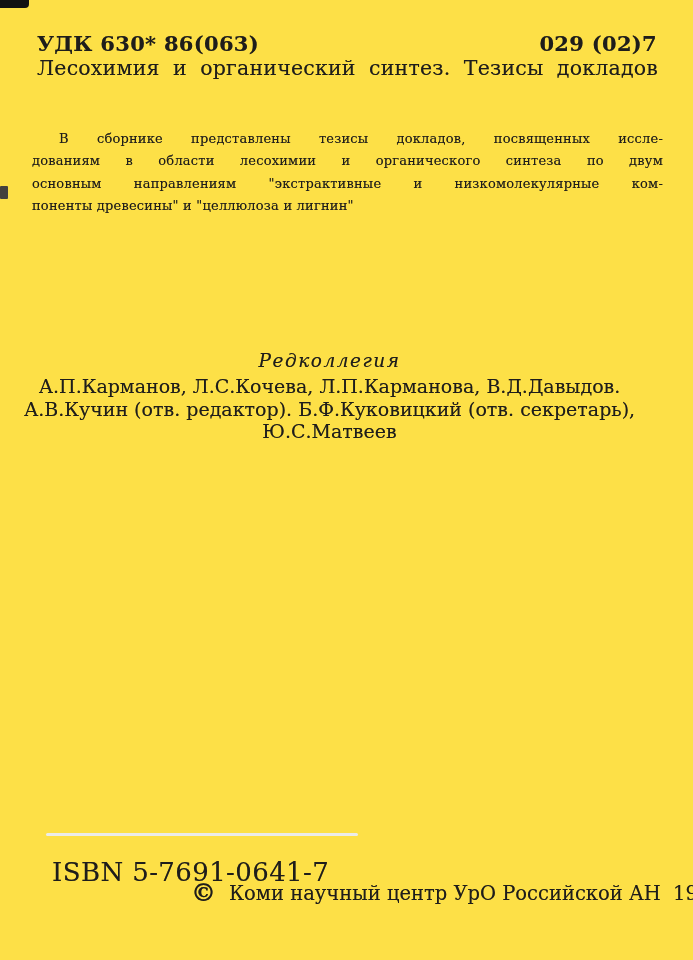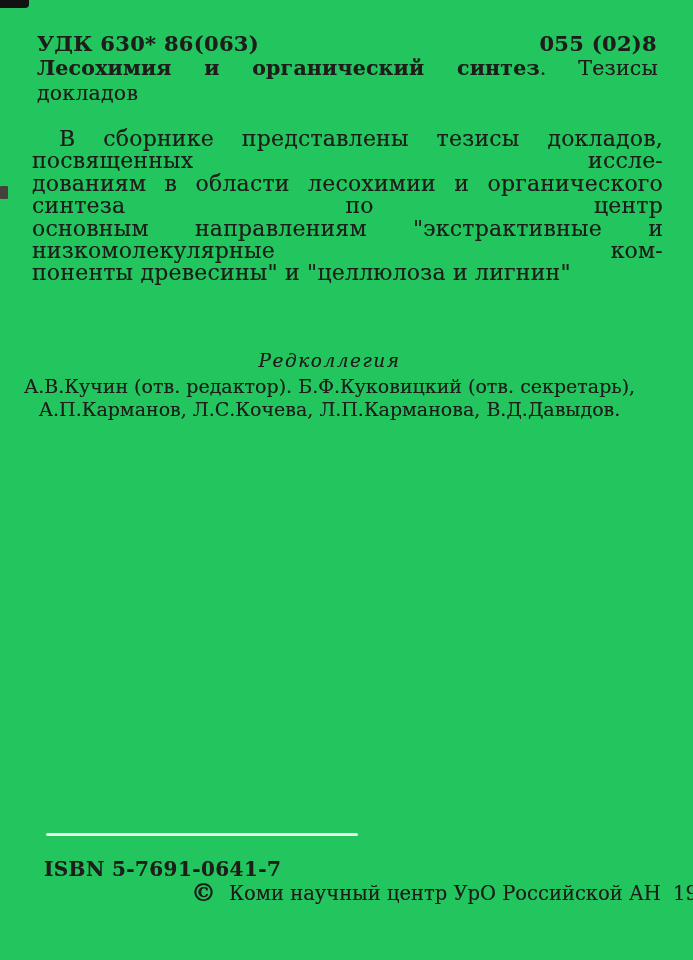--- a/index.html
+++ b/index.html
@@ -1,48 +1,48 @@
 <!DOCTYPE html>
 <html><head>
 <meta charset="utf-8">
 <style>
   html,body{margin:0;padding:0;background:#ffffff;}
   .page{
     position:relative;
     width:693px;height:960px;
-    background:#22c55e;
+    background:#fde047;
     font-family:"DejaVu Serif","Liberation Serif",serif;
     color:#1e1d1b;
     overflow:hidden;
     text-shadow:0 0 0.5px rgba(30,28,25,.5);
   }
   .hdr{
     position:absolute;top:31px;left:37px;right:36px;
     display:flex;justify-content:space-between;
     font-size:21px;font-weight:bold;letter-spacing:.3px;
   }
   .title{
     position:absolute;top:56px;left:37px;width:621px;
     font-size:20.5px;line-height:24.5px;letter-spacing:.2px;
   }
   .jl{text-align:justify;text-align-last:justify;}
-  .b{font-weight:bold;}
+  .b{font-weight:normal;}
   .abstract{
     position:absolute;top:128px;left:32px;width:631px;
-    font-size:22px;line-height:22.4px;letter-spacing:.2px;
+    font-size:13px;line-height:22.4px;letter-spacing:.2px;
   }
   .indent{text-indent:27px;}
   .editorial{
     position:absolute;top:350px;left:0;width:659px;
     text-align:center;font-size:19px;line-height:22.4px;
   }
   .ed-heading{font-style:italic;font-size:18.5px;letter-spacing:1.5px;margin-bottom:3px;}
   .isbn{
-    position:absolute;top:857px;left:44px;
-    font-size:20px;font-weight:bold;letter-spacing:.4px;
+    position:absolute;top:857px;left:52px;
+    font-size:26px;font-weight:normal;letter-spacing:.4px;
   }
   .copy{
     position:absolute;top:881px;left:191px;
     display:flex;align-items:center;gap:13px;
     font-size:19.5px;white-space:pre;
   }
   .copy-sym{font-size:25px;font-weight:bold;line-height:1;transform:translateY(-1px);}
   
   .corner{position:absolute;top:0;left:0;width:29px;height:8px;background:#121212;border-radius:0 0 4px 0;}
   .edge-mark{position:absolute;top:186px;left:0;width:8px;height:13px;background:#44413d;border-radius:1px;}
@@ -52,38 +52,39 @@
 <body>
 
 <div class="page">
 
   <div class="corner"></div>
   <div class="edge-mark"></div>
   <div class="smudge"></div>
 
   <div class="hdr">
     <span>УДК 630* 86(063)</span>
-    <span>055 (02)8</span>
+    <span>029 (02)7</span>
   </div>
 
   <div class="title">
     <div class="jl"><span class="b">Лесохимия и органический синтез</span><span>. Тезисы докладов</span></div>
   </div>
 
   <div class="abstract">
     <div class="jl indent">В сборнике представлены тезисы докладов, посвященных иссле-</div>
-    <div class="jl">дованиям в области лесохимии и органического синтеза по центр</div>
+    <div class="jl">дованиям в области лесохимии и органического синтеза по двум</div>
     <div class="jl">основным направлениям "экстрактивные и низкомолекулярные ком-</div>
     <div>поненты древесины" и "целлюлоза и лигнин"</div>
   </div>
 
   <div class="editorial">
     <div class="ed-heading">Редколлегия</div>
+    <div>А.П.Карманов, Л.С.Кочева, Л.П.Карманова, В.Д.Давыдов.</div>
     <div>А.В.Кучин (отв. редактор). Б.Ф.Куковицкий (отв. секретарь),</div>
-    <div>А.П.Карманов, Л.С.Кочева, Л.П.Карманова, В.Д.Давыдов.</div>
+    <div>Ю.С.Матвеев</div>
   </div>
 
   <div class="isbn">ISBN 5-7691-0641-7</div>
 
   <div class="copy">
     <span class="copy-sym">©</span>
     <span>Коми научный центр УрО Российской АН  1996</span>
   </div>
 
 </div>

